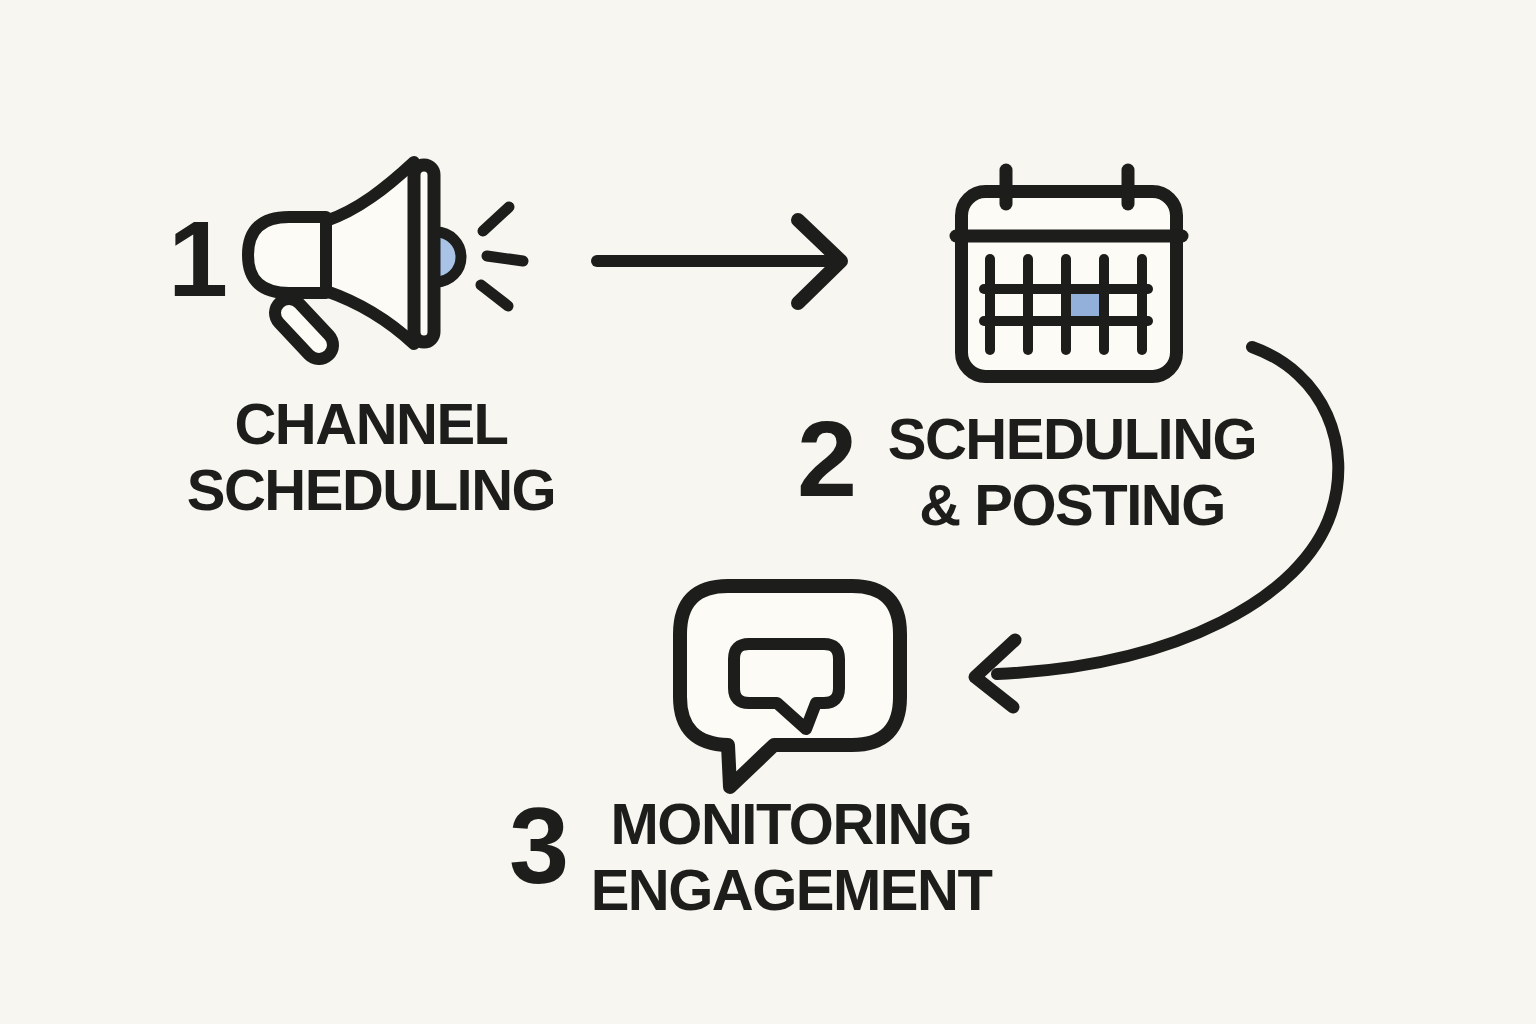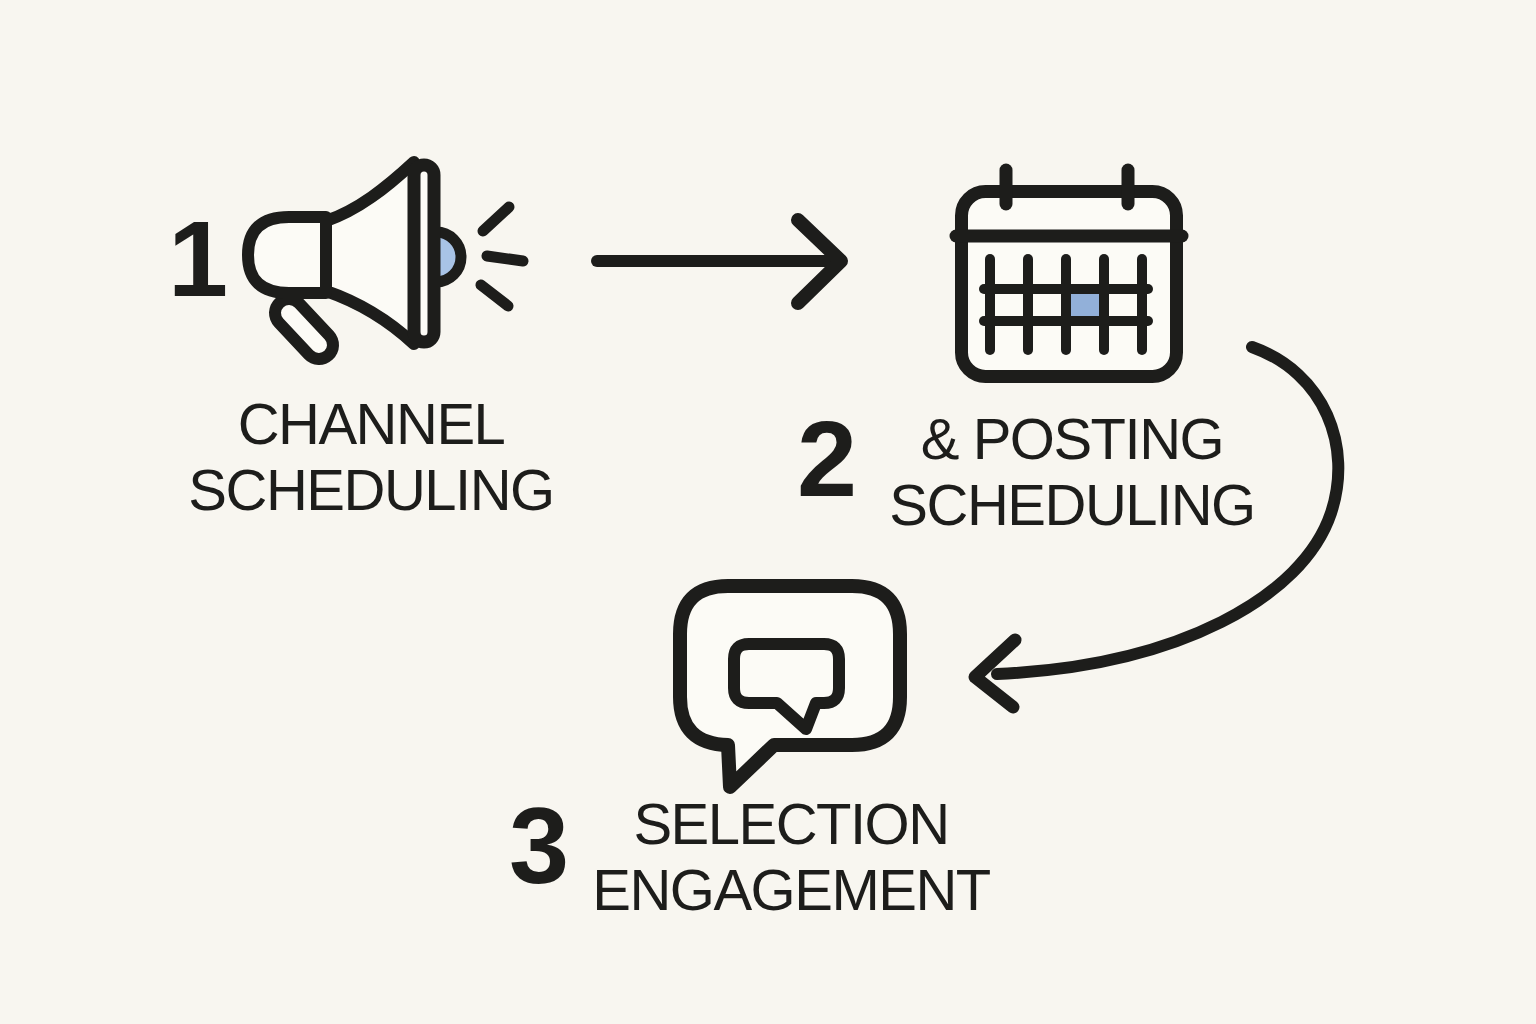--- a/index.html
+++ b/index.html
@@ -17,21 +17,21 @@
     font-family:"Liberation Sans",sans-serif;
   }
   .num{
     position:absolute;font-weight:700;font-size:108px;line-height:108px;
     letter-spacing:-2px;color:var(--ink);
   }
   .num1{left:168px;top:205px;}
   .num2{left:797px;top:405px;}
   .num3{left:509px;top:792px;}
   .label{
-    position:absolute;font-weight:400;font-size:58px;line-height:66px;
+    position:absolute;font-weight:700;font-size:58px;line-height:66px;
     letter-spacing:-1.5px;text-align:center;transform:translateX(-50%);
     white-space:nowrap;color:var(--ink);
   }
   .label1{left:371px;top:391px;}
   .label2{left:1072px;top:406px;}
   .label3{left:791px;top:791px;}
   svg.icon{position:absolute;overflow:visible;}
   .ink-stroke{stroke:var(--ink);fill:none;stroke-linecap:round;stroke-linejoin:round;}
   .paper-fill{fill:var(--paper);}
   .paper-stroke{stroke:var(--paper);fill:none;stroke-linecap:round;}
@@ -96,35 +96,35 @@
     <line class="ink-stroke" x1="956" y1="236" x2="1182" y2="236" stroke-width="13"></line>
 
     <g>
       <line class="ink-stroke" x1="1006" y1="170" x2="1006" y2="204" stroke-width="13"></line>
       <line class="ink-stroke" x1="1128" y1="170" x2="1128" y2="204" stroke-width="13"></line>
     </g>
   </svg>
 
   <div class="num num2">2</div>
   <div class="label label2">
+    <div>SCHEDULING</div>
     <div>&amp; POSTING</div>
-    <div>SCHEDULING</div>
   </div>
 
   <svg class="icon" style="left:955px;top:335px;width:400px;height:360px" viewBox="955 335 400 360" width="400" height="360">
     <path class="ink-stroke" stroke-width="12" d="M 1252,347 C 1325,373 1353,447 1331,513 C 1303,597 1178,666 997,674"></path>
     <polyline class="ink-stroke" points="1015,640 975,677 1013,707" stroke-width="13"></polyline>
   </svg>
 
   <svg class="icon" style="left:655px;top:560px;width:270px;height:250px" viewBox="655 560 270 250" width="270" height="250">
 
     <path class="ink-stroke paper-fill" style="fill:var(--paper)" d="M 728,586 H 852 Q 900,586 900,634 V 697 Q 900,745 852,745 H 774 L 730,787 L 728,745 Q 680,744 680,697 V 634 Q 680,586 728,586 Z" stroke-width="14"></path>
 
     <path class="ink-stroke" style="fill:var(--paper)" d="M 749,644 H 824 Q 839,644 839,659 V 688 Q 839,703 824,703 H 816 L 806,729 L 777,703 H 749 Q 734,703 734,688 V 659 Q 734,644 749,644 Z" stroke-width="12"></path>
   </svg>
 
   <div class="num num3">3</div>
   <div class="label label3">
-    <div>SELECTION</div>
+    <div>MONITORING</div>
     <div>ENGAGEMENT</div>
   </div>
 
 </div>
 
 </body></html>

